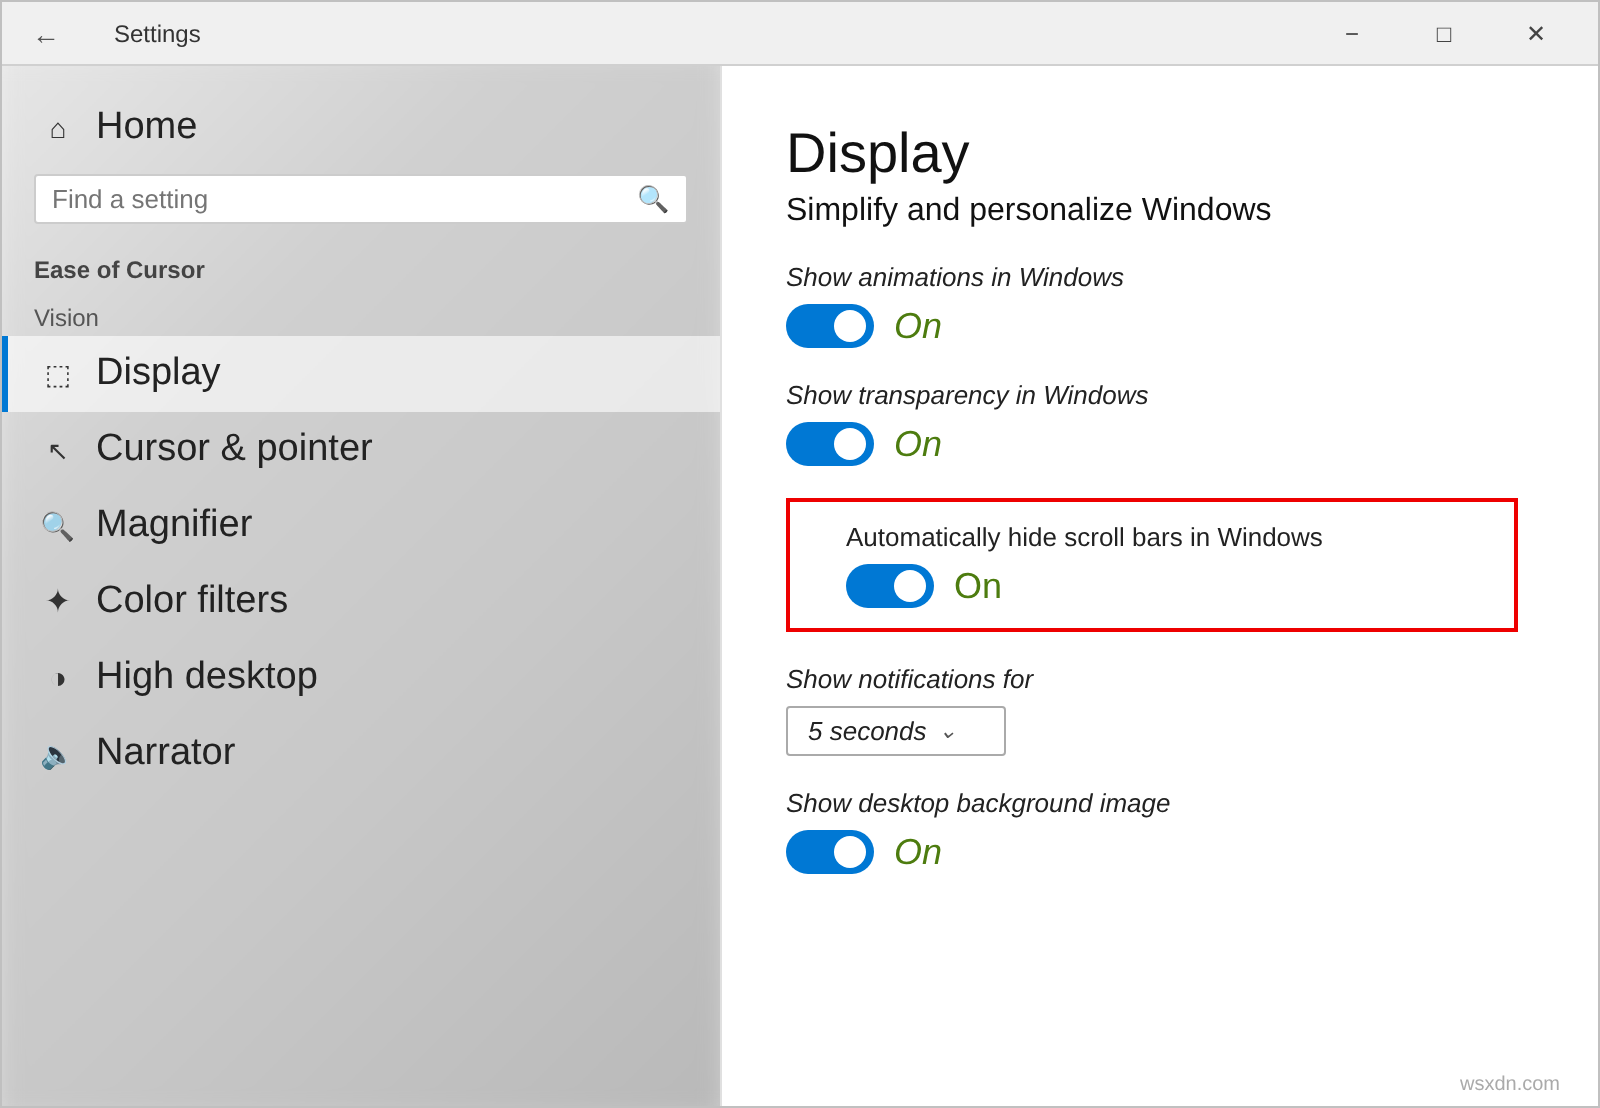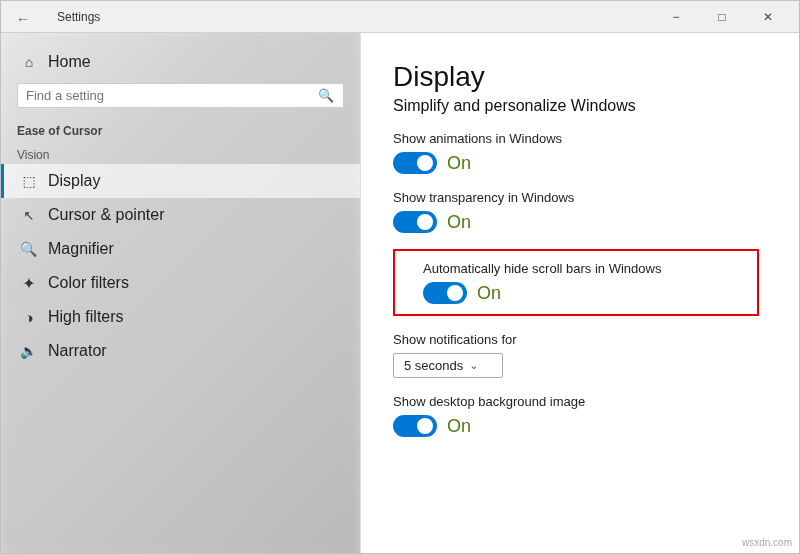--- a/index.html
+++ b/index.html
@@ -157,21 +157,21 @@
       width: 18px;
       height: 18px;
       display: flex;
       align-items: center;
       justify-content: center;
       color: #333;
       font-size: 14px;
       flex-shrink: 0;
     }
     .nav-item-label {
-      font-size: 16px;
+      font-size: 19px;
       color: #222;
     }
 
     
     .main-content {
       flex: 1;
       background: #fff;
       overflow-y: auto;
       padding: 28px 40px 28px 32px;
     }
@@ -186,20 +186,21 @@
     .section-title {
       font-size: 16px;
       font-weight: 400;
       color: #111;
       margin-bottom: 16px;
       margin-top: 4px;
     }
 
     .setting-item {
       margin-bottom: 16px;
+      font-style: italic;
     }
     .setting-label {
       font-size: 13px;
       color: #222;
       margin-bottom: 6px;
     }
 
     .toggle-row {
       display: flex;
       align-items: center;
@@ -255,21 +256,21 @@
       min-width: 110px;
     }
     .dropdown-arrow {
       font-size: 11px;
       color: #555;
     }
 
     .watermark {
       position: fixed;
       bottom: 6px;
-      right: 8px;
+      right: 20px;
       font-size: 10px;
       color: #aaa;
       z-index: 999;
     }
   </style>
 </head>
 <body>
 
 <div class="window">
 
@@ -321,21 +322,21 @@
           <span class="nav-item-label">Magnifier</span>
         </div>
 
         <div class="nav-item">
           <div class="nav-item-icon" style="font-size:16px;">✦</div>
           <span class="nav-item-label">Color filters</span>
         </div>
 
         <div class="nav-item">
           <div class="nav-item-icon" style="font-size:15px;">◑</div>
-          <span class="nav-item-label">High filters</span>
+          <span class="nav-item-label">High desktop</span>
         </div>
 
         <div class="nav-item">
           <div class="nav-item-icon" style="font-size:14px;">🔈</div>
           <span class="nav-item-label">Narrator</span>
         </div>
 
       </div>
     </div>
 

